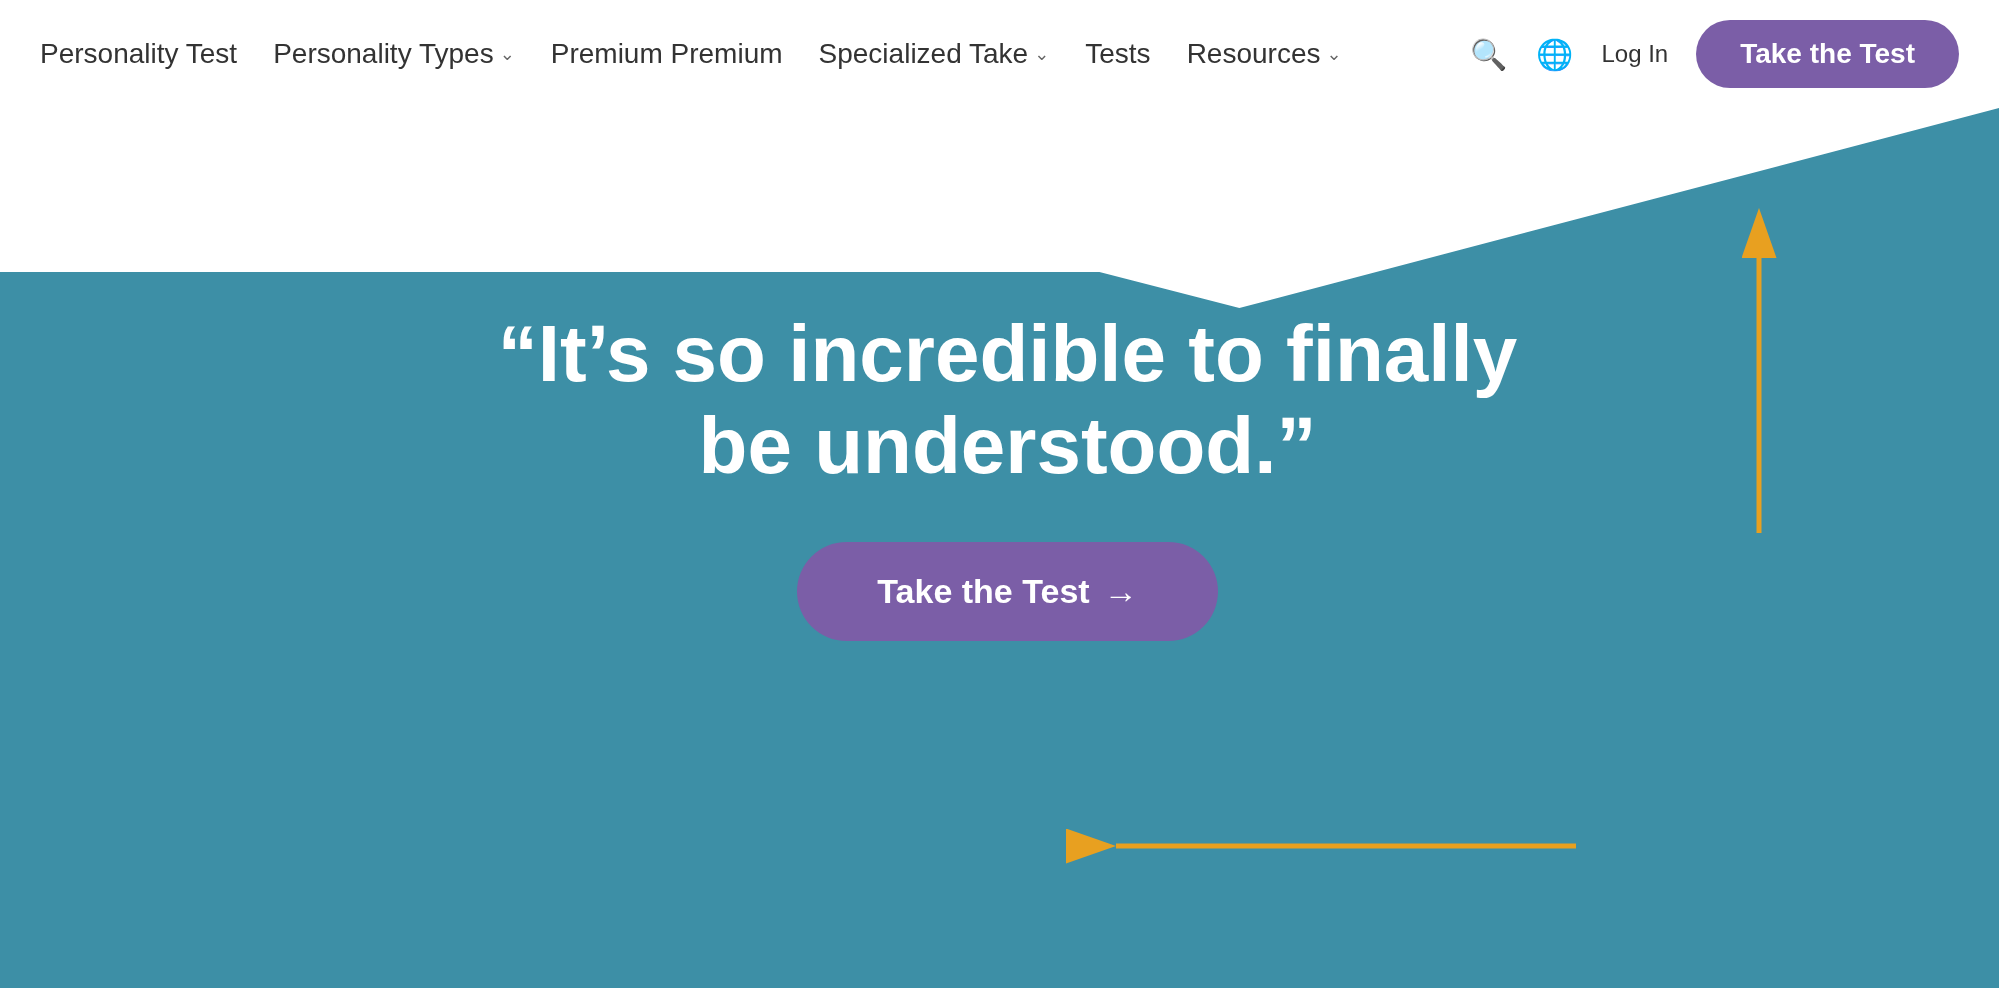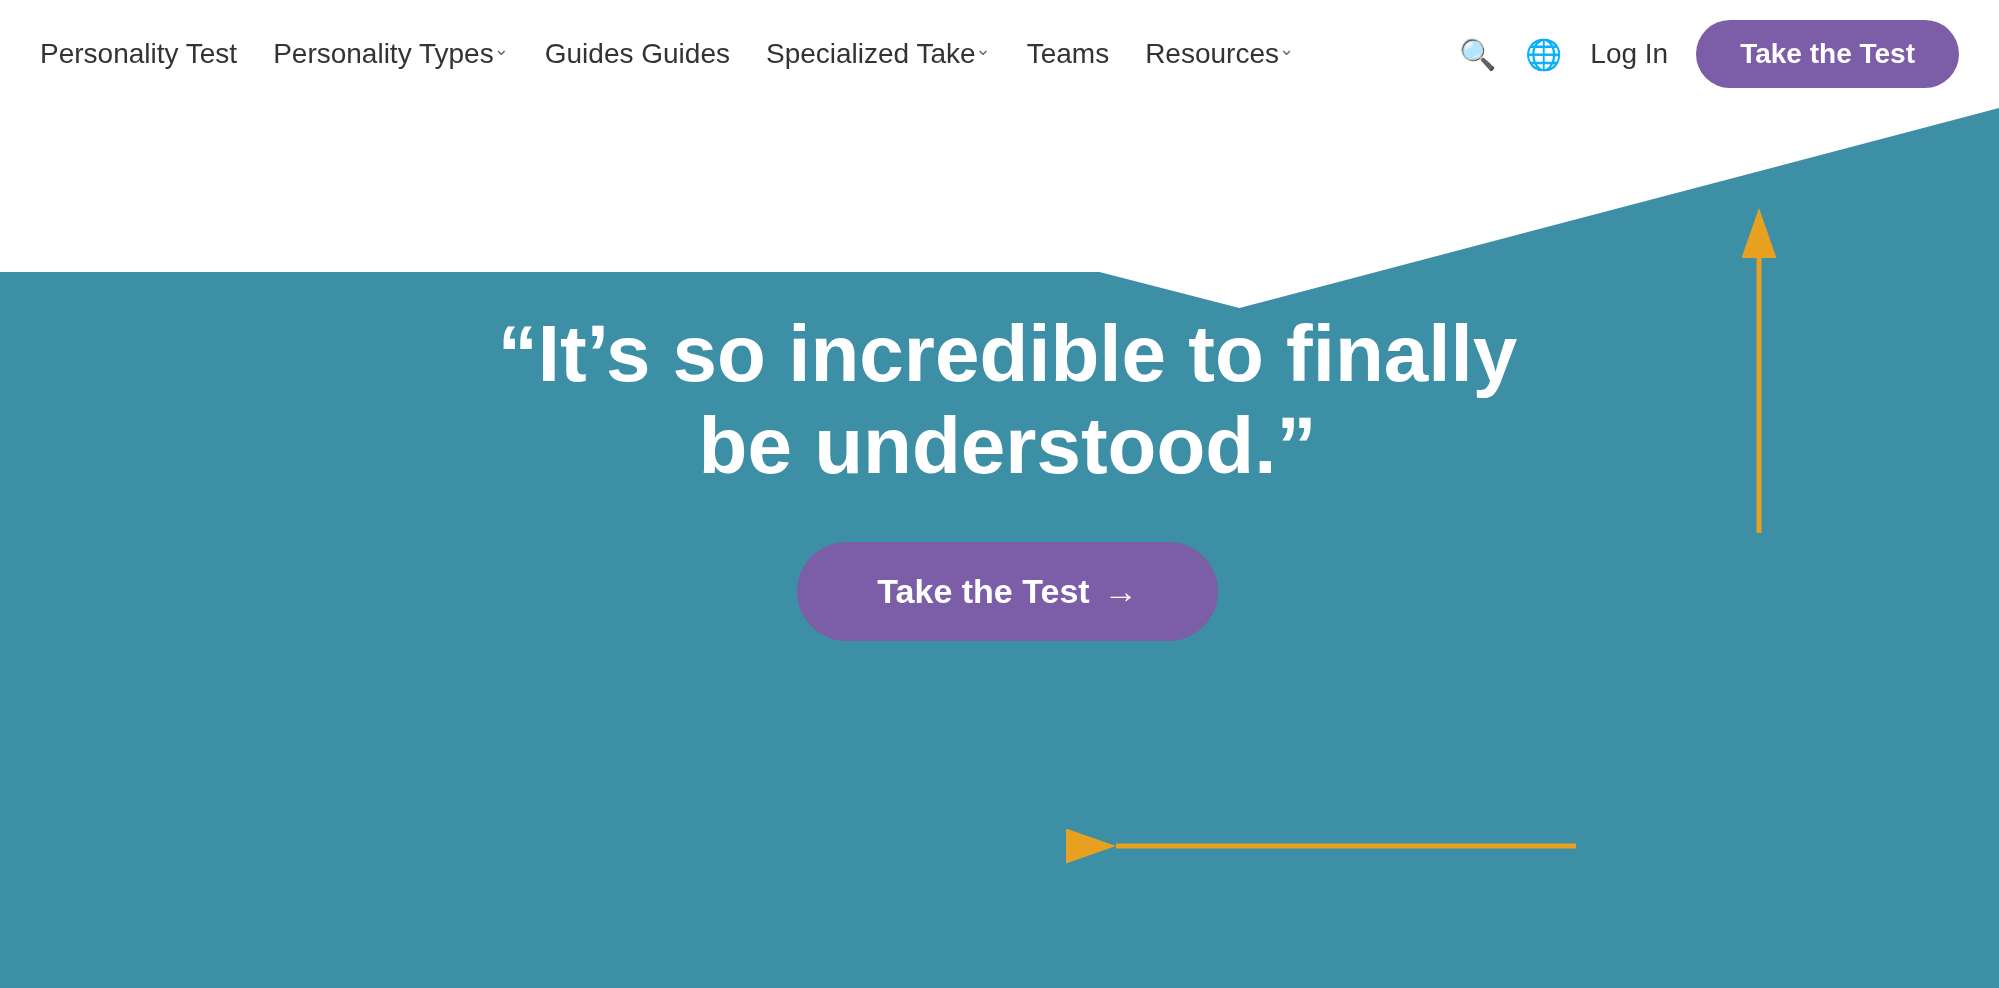--- a/index.html
+++ b/index.html
@@ -24,39 +24,39 @@
     .nav-link {
       font-size: 28px;
       color: #333;
       text-decoration: none;
       cursor: pointer;
       white-space: nowrap;
       font-weight: 400;
     }
     .nav-link-with-arrow {
       display: flex;
-      align-items: flex-start;
-      gap: 0;
+      align-items: center;
+      gap: 6px;
     }
     .nav-link-with-arrow .chevron {
       font-size: 18px;
       color: #666;
     }
     .nav-actions {
       display: flex;
       align-items: center;
       gap: 28px;
     }
     .nav-icon {
       font-size: 30px;
       color: #444;
       cursor: pointer;
     }
     .nav-login {
-      font-size: 28px;
+      font-size: 24px;
       color: #333;
       cursor: pointer;
       font-weight: 400;
     }
     .nav-cta {
       background: #7b5ea7;
       color: #fff;
       font-size: 28px;
       font-weight: 700;
       padding: 18px 44px;
@@ -162,26 +162,26 @@
 </head>
 <body>
 
 <nav>
   <div class="nav-links">
     <a class="nav-link">Personality Test</a>
     <a class="nav-link nav-link-with-arrow">
       <span>Personality Types</span>
       <span class="chevron">⌄</span>
     </a>
-    <a class="nav-link">Guides Guides</a>
+    <a class="nav-link">Premium Premium</a>
     <a class="nav-link nav-link-with-arrow">
       <span>Specialized Take</span>
       <span class="chevron">⌄</span>
     </a>
-    <a class="nav-link">Teams</a>
+    <a class="nav-link">Tests</a>
     <a class="nav-link nav-link-with-arrow">
       <span>Resources</span>
       <span class="chevron">⌄</span>
     </a>
   </div>
   <div class="nav-actions">
     <span class="nav-icon">🔍</span>
     <span class="nav-icon">🌐</span>
     <span class="nav-login">Log In</span>
     <button class="nav-cta">Take the Test</button>

